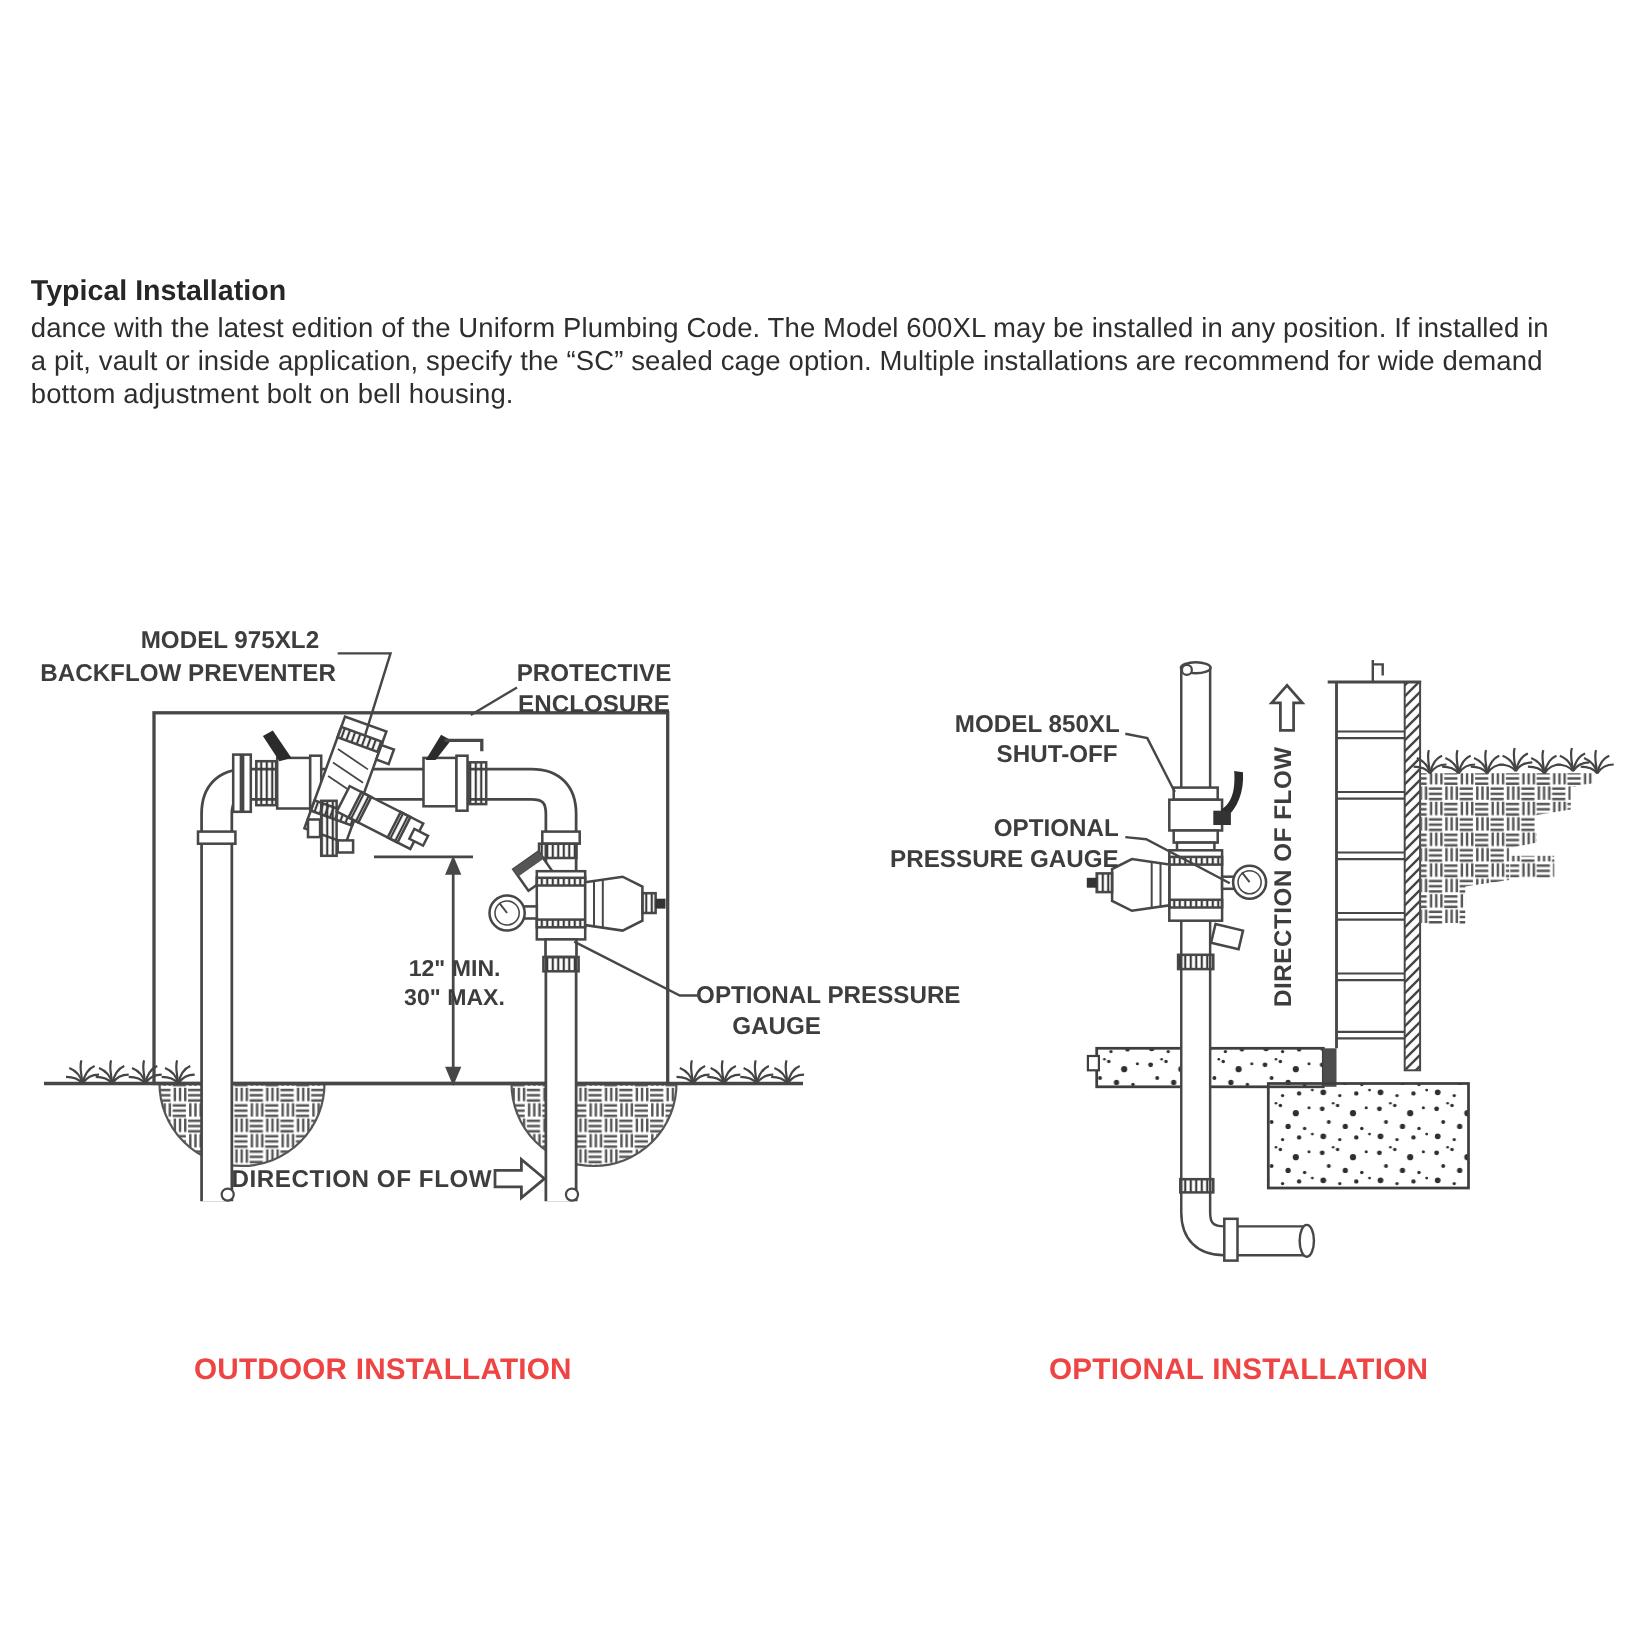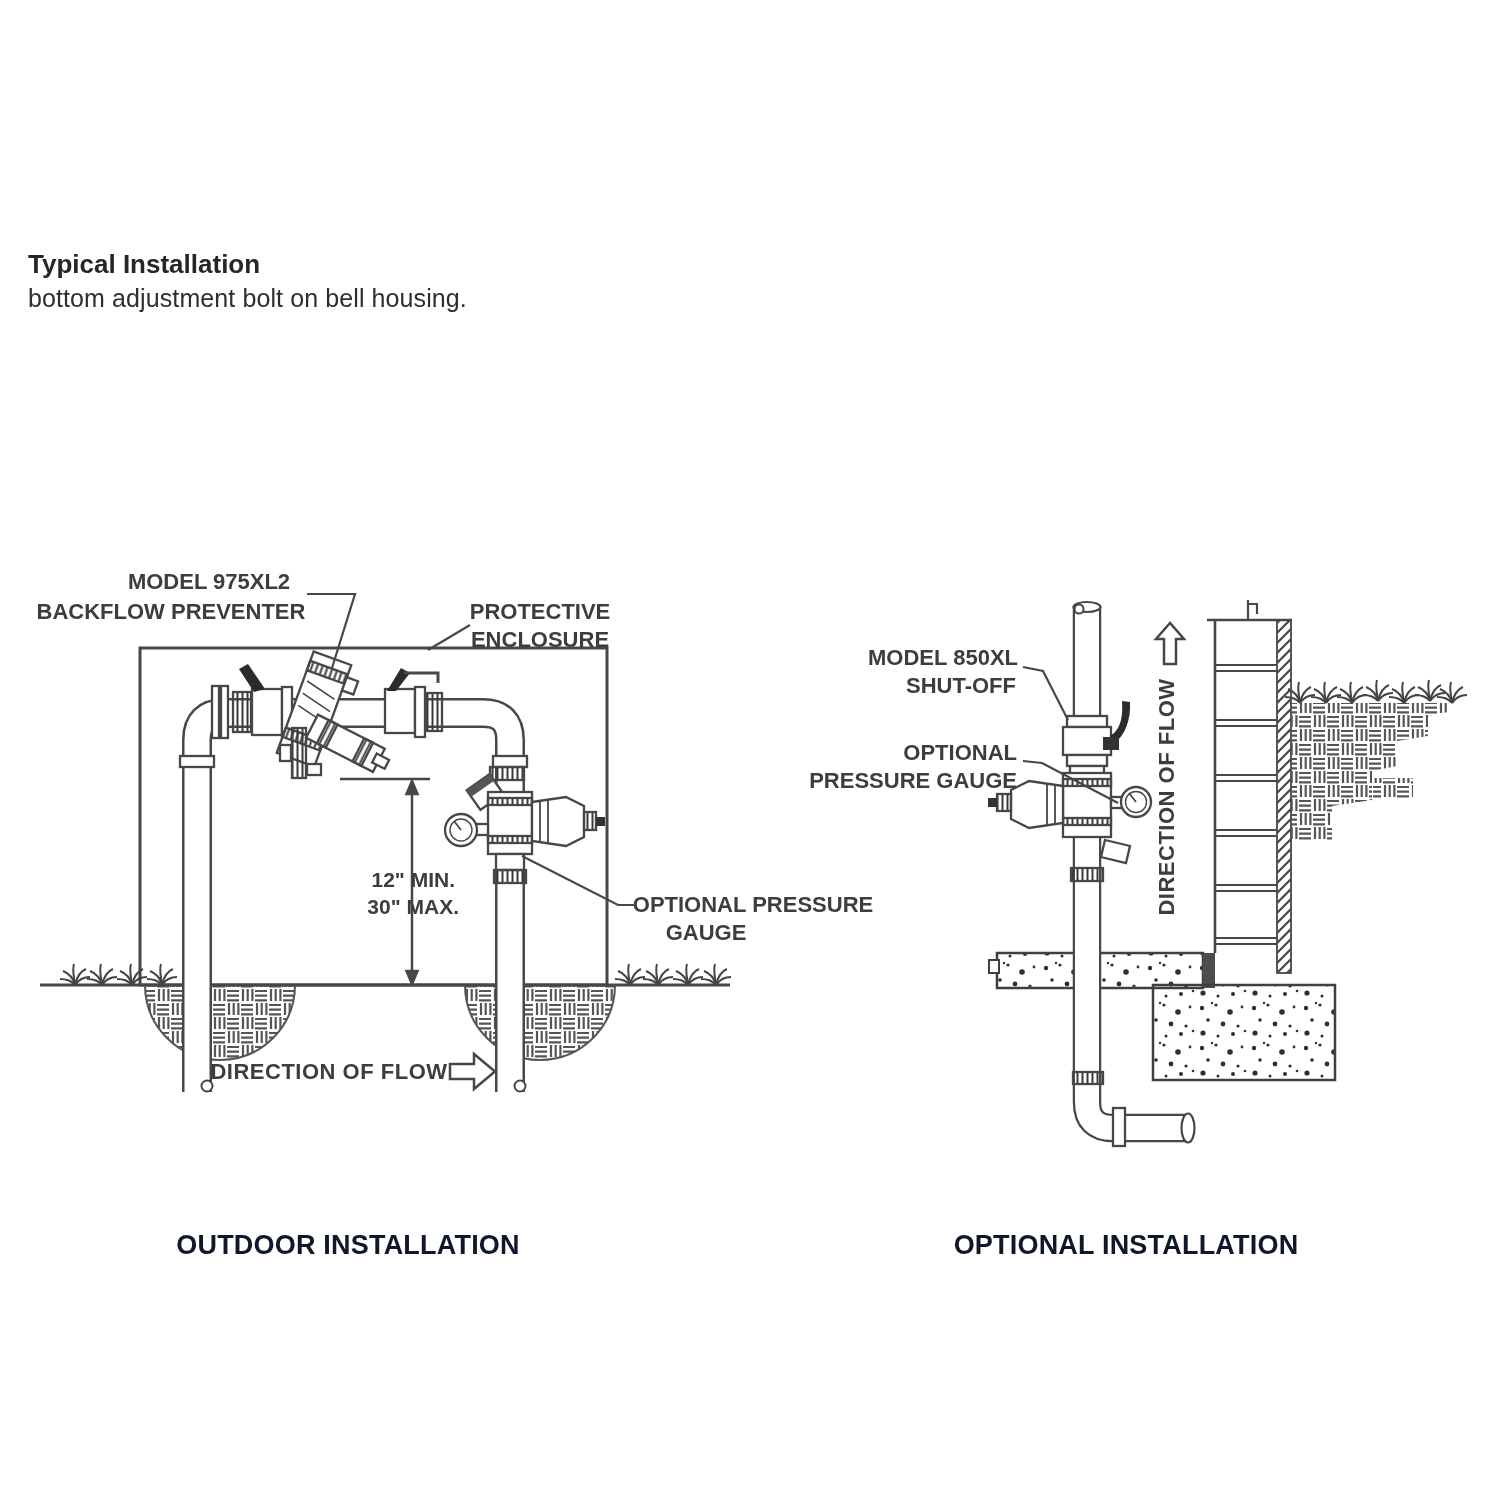--- a/index.html
+++ b/index.html
@@ -5,35 +5,37 @@
   html,body{margin:0;padding:0;background:#ffffff;}
   .page{
     position:relative;width:1500px;height:1500px;background:#ffffff;overflow:hidden;
     font-family:"Liberation Sans", sans-serif;
   }
   .textblock{position:absolute;left:28px;top:248px;width:1420px;color:#2e2e2e;}
   .heading{font-size:26px;font-weight:bold;line-height:32px;margin-bottom:3px;color:#262626;}
   .bodyline{font-size:25px;line-height:30.2px;white-space:nowrap;letter-spacing:0.1px;}
   .caution{text-decoration:underline;font-weight:bold;}
   .diagram{position:absolute;}
-  .caption{position:absolute;top:1230px;width:360px;text-align:center;font-size:27px;font-weight:bold;color:#0f172a;letter-spacing:0.2px;}
+  .caption{position:absolute;top:1230px;width:360px;text-align:center;font-size:27px;font-weight:bold;color:#ef4444;letter-spacing:0.2px;}
   .cap-left{left:168px;}
   .cap-right{left:946px;}
   svg text{fill:#3d3d3d;font-family:"Liberation Sans", sans-serif;font-weight:bold;}
   svg .lbl{font-size:22px;}
   svg .dim{font-size:21px;}
   svg .flow{font-size:22px;letter-spacing:0.5px;}
 </style>
 </head>
 <body>
 
 <div class="page">
 
   <div class="textblock">
     <div class="heading">Typical Installation</div>
+    <div class="bodyline">dance with the latest edition of the Uniform Plumbing Code. The Model 600XL may be installed in any position. If installed in</div>
+    <div class="bodyline">a pit, vault or inside application, specify the “SC” sealed cage option. Multiple installations are recommend for wide demand</div>
     <div class="bodyline">bottom adjustment bolt on bell housing.</div>
   </div>
 
   <svg class="diagram" style="left:30px;top:540px;" width="880" height="580" viewBox="0 0 880 580">
     <defs>
       <pattern id="bw" width="28" height="28" patternUnits="userSpaceOnUse">
         <g stroke="#555" stroke-width="2.2" fill="none">
           <path d="M1,3 H13 M1,7.7 H13 M1,12.4 H13"></path>
           <path d="M17,1 V13 M21.7,1 V13 M26.4,1 V13"></path>
           <path d="M3,15 V27 M7.7,15 V27 M12.4,15 V27"></path>

